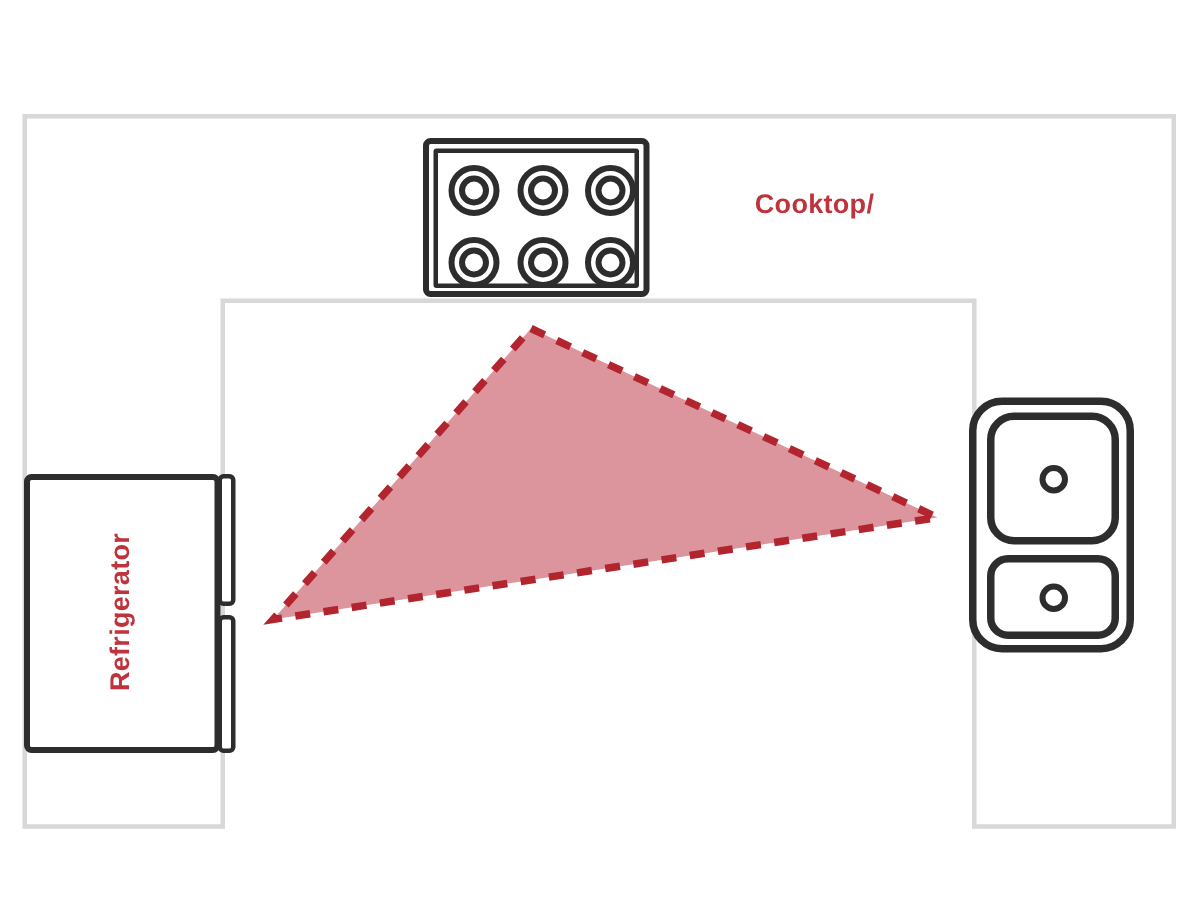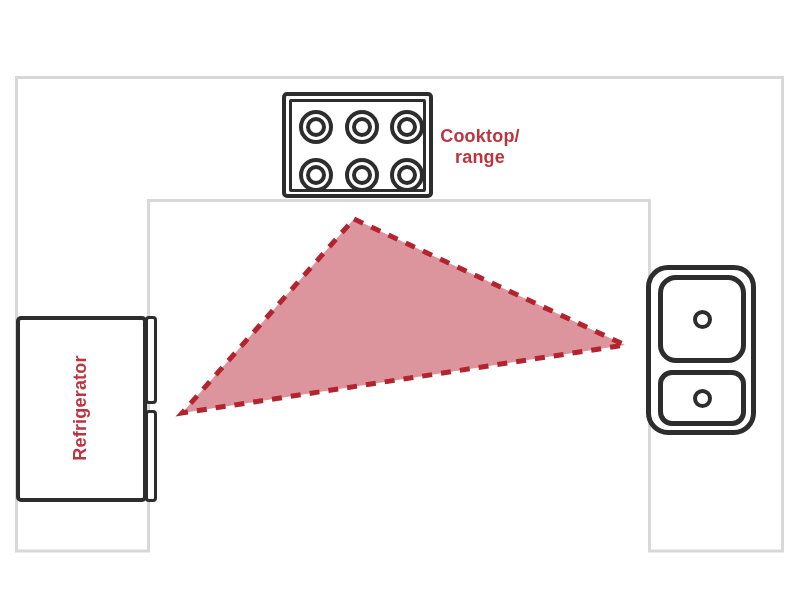--- a/index.html
+++ b/index.html
@@ -122,21 +122,21 @@
   .label {
     position: absolute;
     color: var(--label-red, #bf333c);
     font-weight: 700;
     font-size: 18px;
     line-height: 21px;
     text-align: center;
     letter-spacing: 0.2px;
     white-space: nowrap;
   }
-  .label-cooktop { left: 410px; top: 126px; width: 140px; }
+  .label-cooktop { left: 430px; top: 126px; width: 140px; padding-left: 43px; }
   .label-sink    { left: 652px; top: 229px; width: 100px; }
   .label-fridge  {
     left: -4px; top: 396px;
     width: 172px; height: 24px;
     transform: rotate(-90deg);
     transform-origin: center;
   }
 </style>
 </head>
 <body>
@@ -178,17 +178,16 @@
       <div class="drain"></div>
     </div>
   </div>
 
   <div class="appliance fridge"></div>
   <div class="fridge-door fridge-door-top"></div>
   <div class="fridge-door fridge-door-bottom"></div>
 
   <div class="label label-cooktop">
     <div>Cooktop/</div>
-    <div>range</div>
   </div>
   <div class="label label-fridge">Refrigerator</div>
 
 </div>
 
 </body></html>

